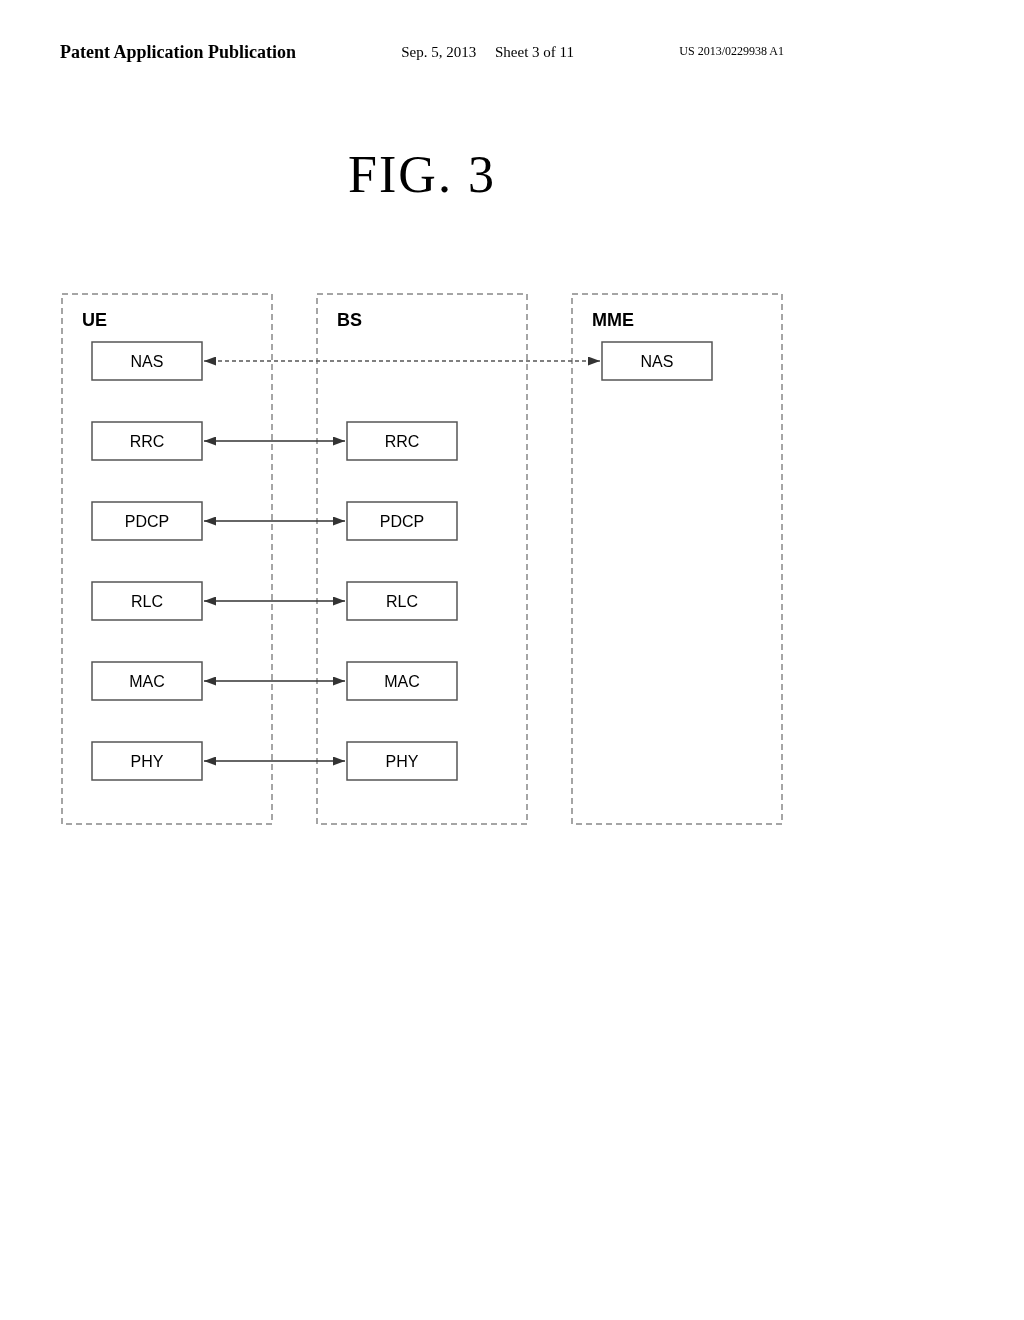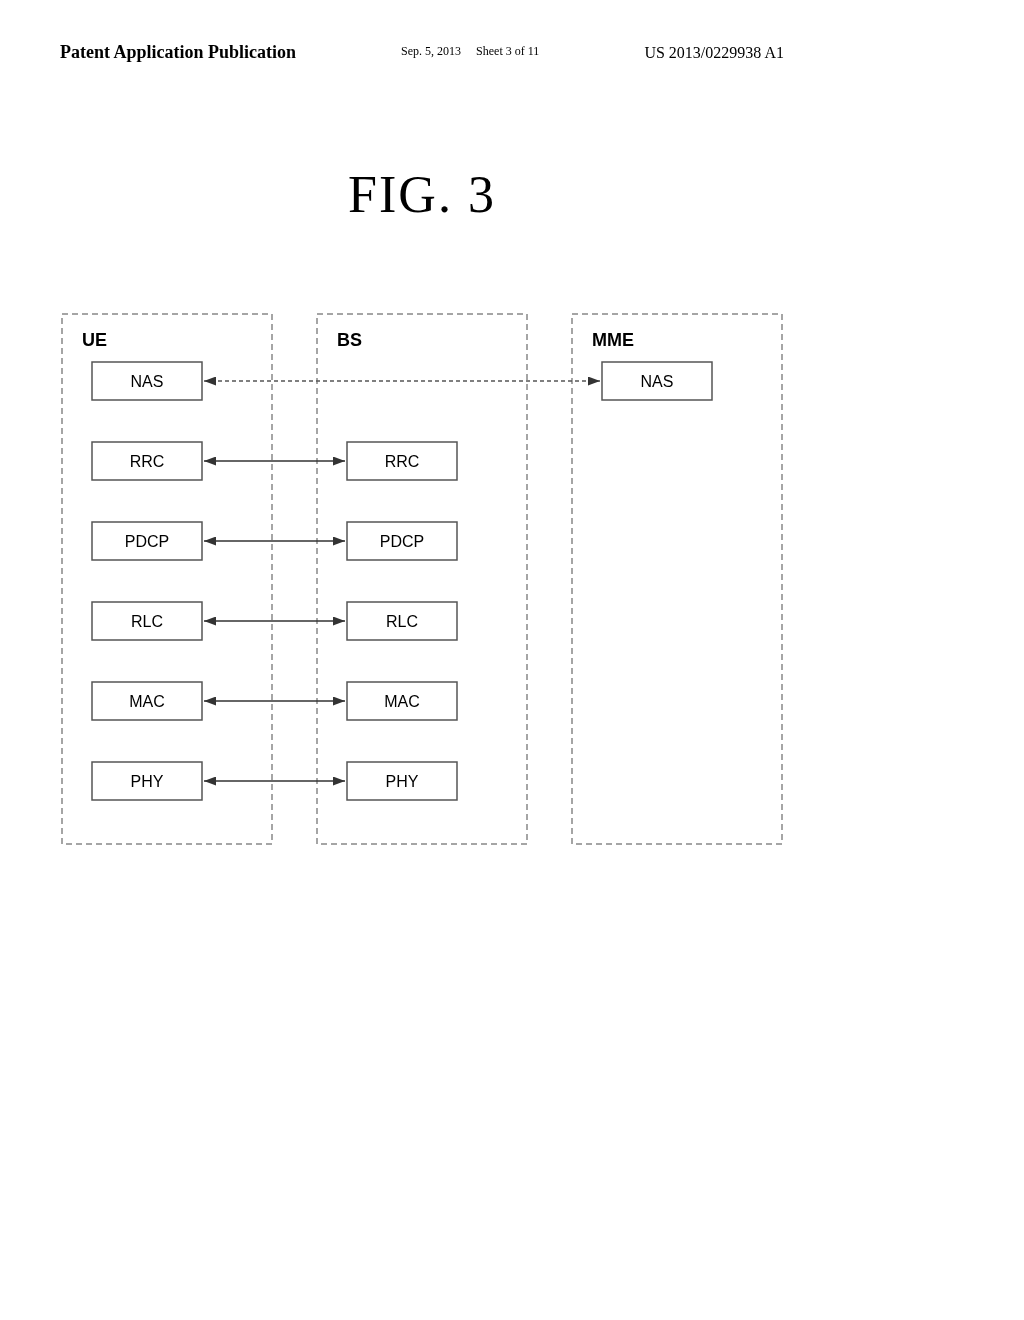--- a/index.html
+++ b/index.html
@@ -33,36 +33,36 @@
     }
 
     .header-left {
       font-size: 18px;
       font-weight: bold;
       line-height: 1.4;
       max-width: 380px;
     }
 
     .header-center {
-      font-size: 12px;
+      font-size: 15px;
       text-align: right;
       padding-top: 4px;
     }
 
     .header-right {
-      font-size: 16px;
+      font-size: 12px;
       text-align: left;
       padding-top: 4px;
     }
 
     .figure-title {
       text-align: center;
       font-size: 52px;
       font-weight: normal;
-      margin: 80px 0 80px 0;
+      margin: 60px 0 80px 0;
       letter-spacing: 2px;
     }
 
     .diagram-container {
       display: flex;
       justify-content: center;
       align-items: flex-start;
       margin: 0 auto;
       width: 800px;
       text-decoration: underline;

